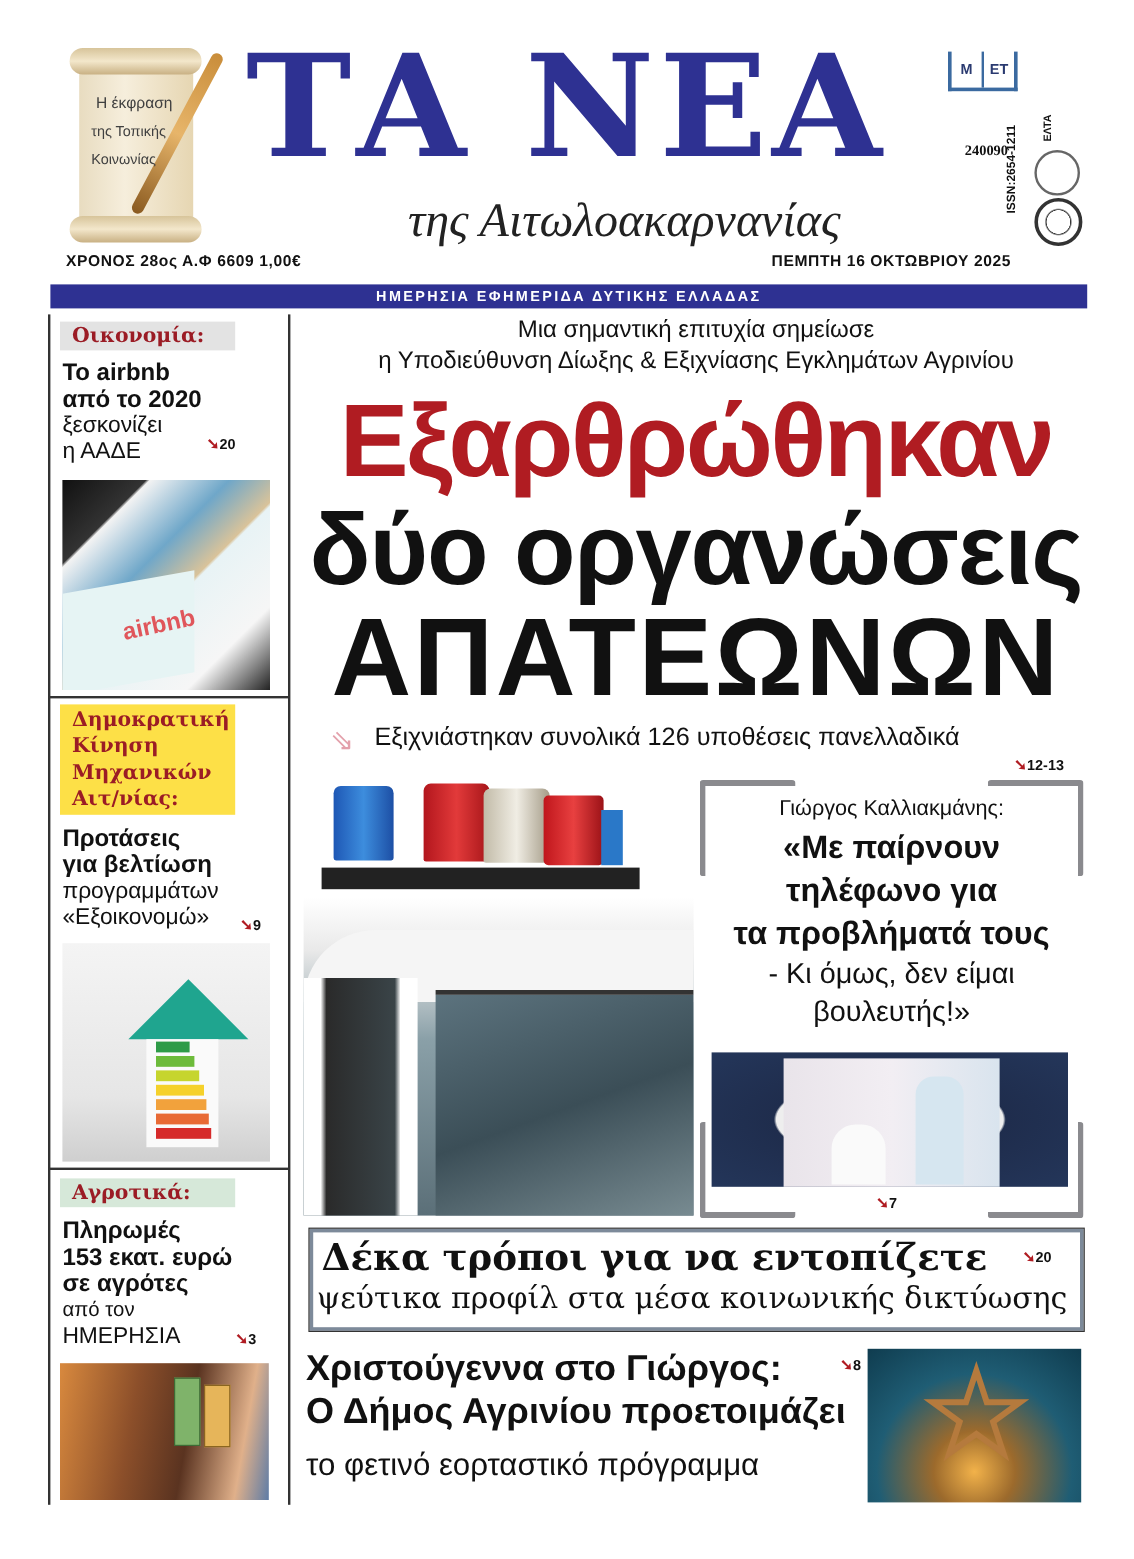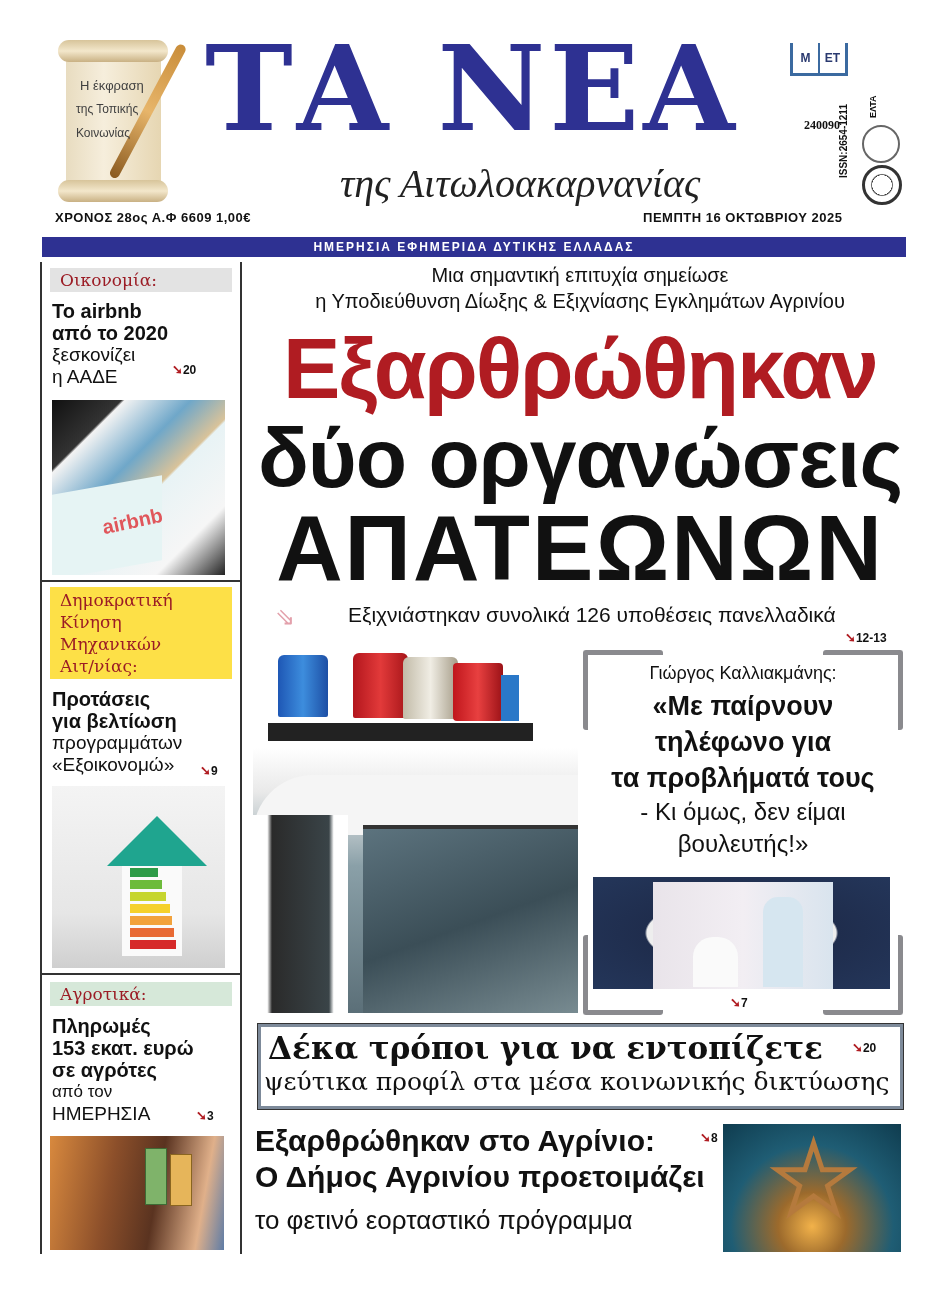--- a/index.html
+++ b/index.html
@@ -18,31 +18,31 @@
   .met span:last-child{border-right:none;}
   .met-num{left:804px;top:90px;font-family:"Liberation Serif",serif;font-weight:bold;font-size:12px;margin-top:28px;}
   .issn{left:838px;top:75px;transform:rotate(-90deg);transform-origin:left top;font-weight:bold;font-size:10px;top:178px;}
   .stamp{width:34px;height:34px;border:2px solid #666;border-radius:50%;}
   .meta-left{left:55px;top:210px;font-weight:bold;font-size:13px;letter-spacing:0.5px;}
   .meta-right{left:643px;top:210px;font-weight:bold;font-size:13px;letter-spacing:0.5px;}
   .banner{left:42px;top:237px;width:864px;height:20px;background:#2e3192;color:#fff;text-align:center;font-weight:bold;font-size:12px;letter-spacing:2px;line-height:20px;}
   
   .side-border{left:40px;top:262px;width:198px;height:992px;border-left:2px solid #333;border-right:2px solid #333;}
   .side-sep{left:40px;width:200px;height:0;border-top:2px solid #333;}
-  .side-head{left:50px;width:182px;font-family:"DejaVu Serif",serif;font-weight:normal;color:#9b1c25;font-size:17px;padding:2px 10px;box-sizing:border-box;}
+  .side-head{left:50px;width:146px;font-family:"DejaVu Serif",serif;font-weight:bold;color:#9b1c25;font-size:17px;padding:2px 10px;box-sizing:border-box;}
   .side-text{left:52px;font-size:19px;line-height:22px;}
   .ref{color:#111;font-size:12px;font-weight:bold;}
   .ref i{color:#b01c22;font-style:normal;font-size:13px;}
   .img{overflow:hidden;}
   
   .kicker{left:255px;top:262px;width:650px;text-align:center;font-size:20px;line-height:26px;color:#111;}
   .h1{left:255px;top:322px;width:650px;text-align:center;font-weight:bold;font-size:86px;line-height:92px;color:#b01c22;letter-spacing:-2px;}
   .h2{left:255px;top:412px;width:650px;text-align:center;font-weight:bold;font-size:84px;line-height:92px;color:#111;letter-spacing:-1px;}
   .h3{left:255px;top:500px;width:650px;text-align:center;font-weight:bold;font-size:92px;line-height:96px;color:#111;letter-spacing:2px;}
-  .sub{left:275px;top:603px;font-size:21px;margin-left:36px;}
+  .sub{left:275px;top:603px;font-size:21px;}
   .ref-main{left:845px;top:630px;}
   .police{left:253px;top:645px;width:325px;height:368px;background:linear-gradient(180deg,#fff 0%,#fff 28%,#e9e9e9 40%,#8aa0a8 60%,#5b6f78 100%);}
   .interview-frame{left:583px;top:650px;width:320px;height:365px;}
   .quote{left:583px;top:658px;width:320px;text-align:center;}
   .kalli-photo{left:593px;top:877px;width:297px;height:112px;background:radial-gradient(ellipse at center,#eee 45%,#1f2d4d 46%,#24365a 100%);}
   .box{left:258px;top:1024px;width:645px;height:85px;border:3px solid #7d8a9a;outline:1px solid #333;box-sizing:border-box;}
   .box-h{left:268px;top:1030px;font-family:"DejaVu Serif",serif;font-weight:bold;font-size:31px;}
   .box-s{left:264px;top:1067px;font-family:"DejaVu Serif",serif;font-size:25px;}
   .xmas1{left:255px;top:1124px;font-weight:bold;font-size:30px;}
   .xmas2{left:255px;top:1160px;font-weight:bold;font-size:30px;}
@@ -180,16 +180,16 @@
 <div class="abs ref" style="left:730px;top:995px"><i>➘</i><span>7</span></div>
 
 <div class="abs box"></div>
 <div class="abs box-h">Δέκα τρόποι για να εντοπίζετε</div>
 <div class="abs box-s">ψεύτικα προφίλ στα μέσα κοινωνικής δικτύωσης</div>
 <div class="abs ref" style="left:852px;top:1040px"><i>➘</i><span>20</span></div>
 
 <div class="abs star-img img">
   <div style="position:absolute;left:48px;top:8px;font-size:95px;line-height:1;color:transparent;-webkit-text-stroke:5px #b57a3d">★</div>
 </div>
-<div class="abs xmas1">Εξαρθρώθηκαν στο Αγρίνιο:</div>
+<div class="abs xmas1">Χριστούγεννα στο Γιώργος:</div>
 <div class="abs ref" style="left:700px;top:1130px"><i>➘</i><span>8</span></div>
 <div class="abs xmas2">Ο Δήμος Αγρινίου προετοιμάζει</div>
 <div class="abs xmas3">το φετινό εορταστικό πρόγραμμα</div>
 
 </body></html>

